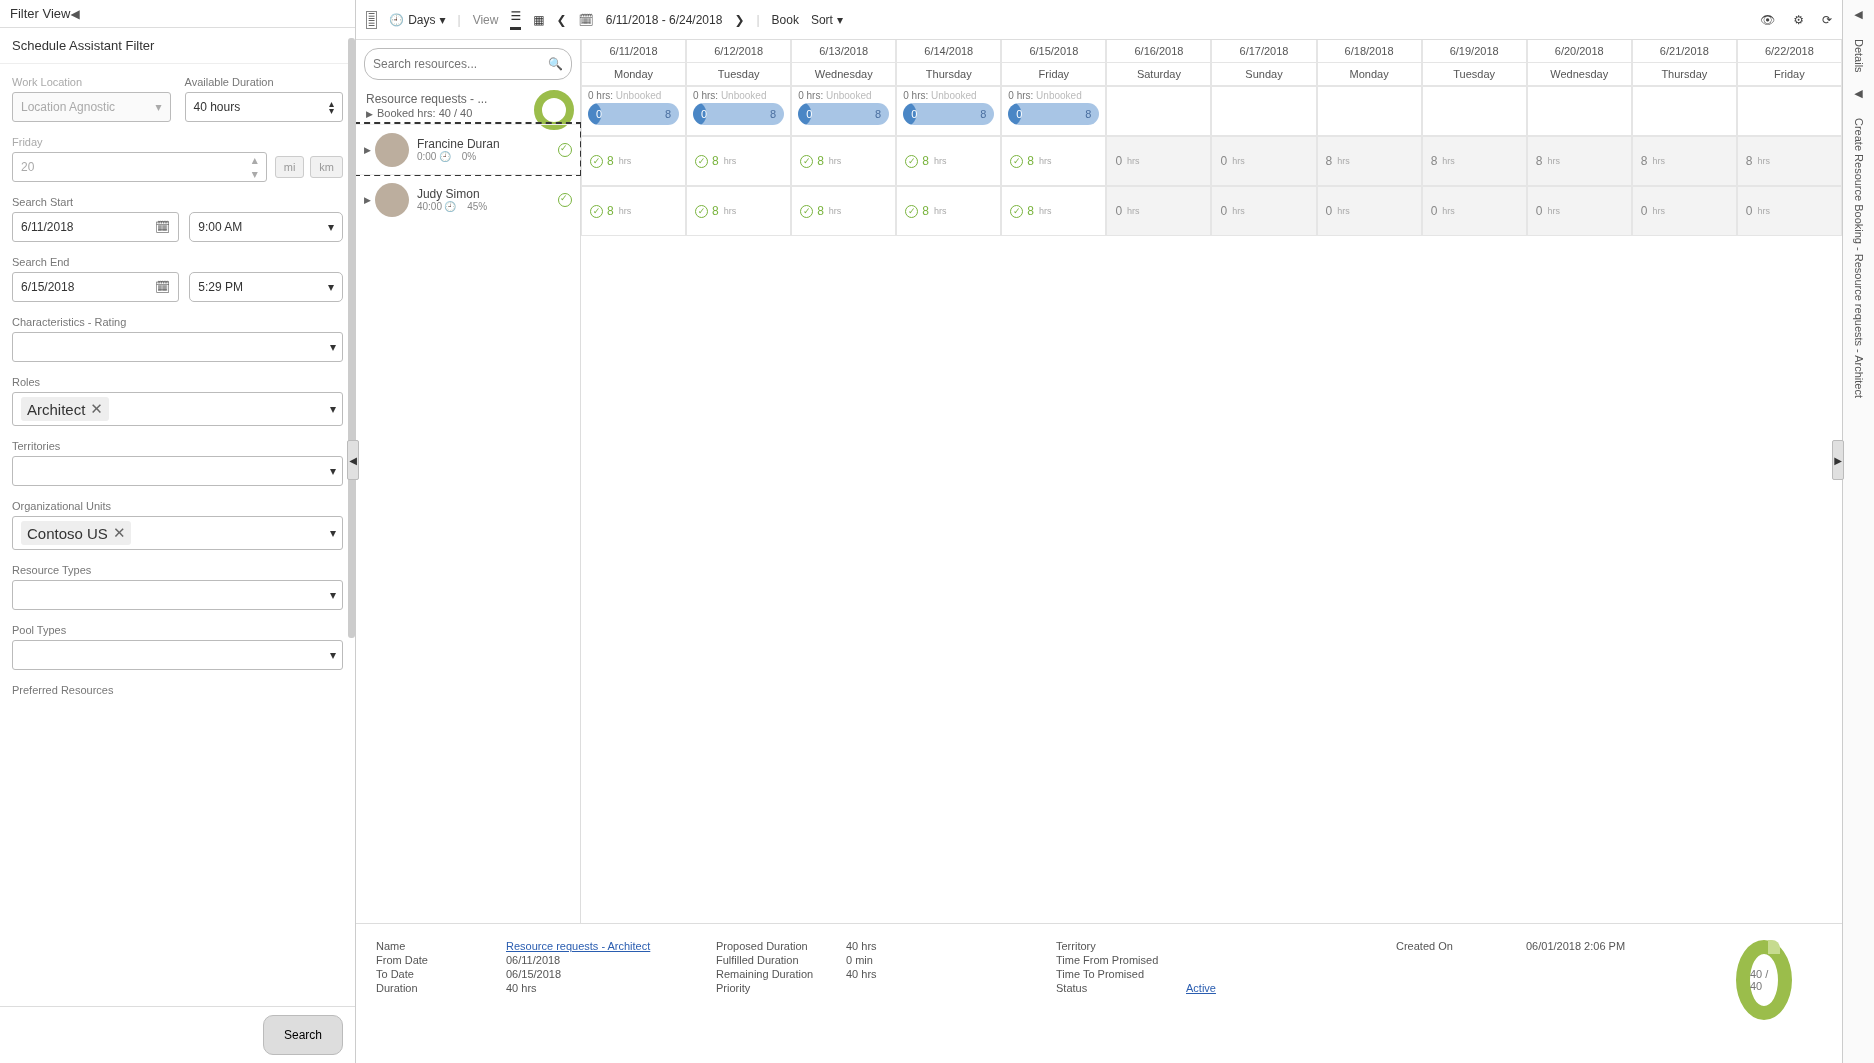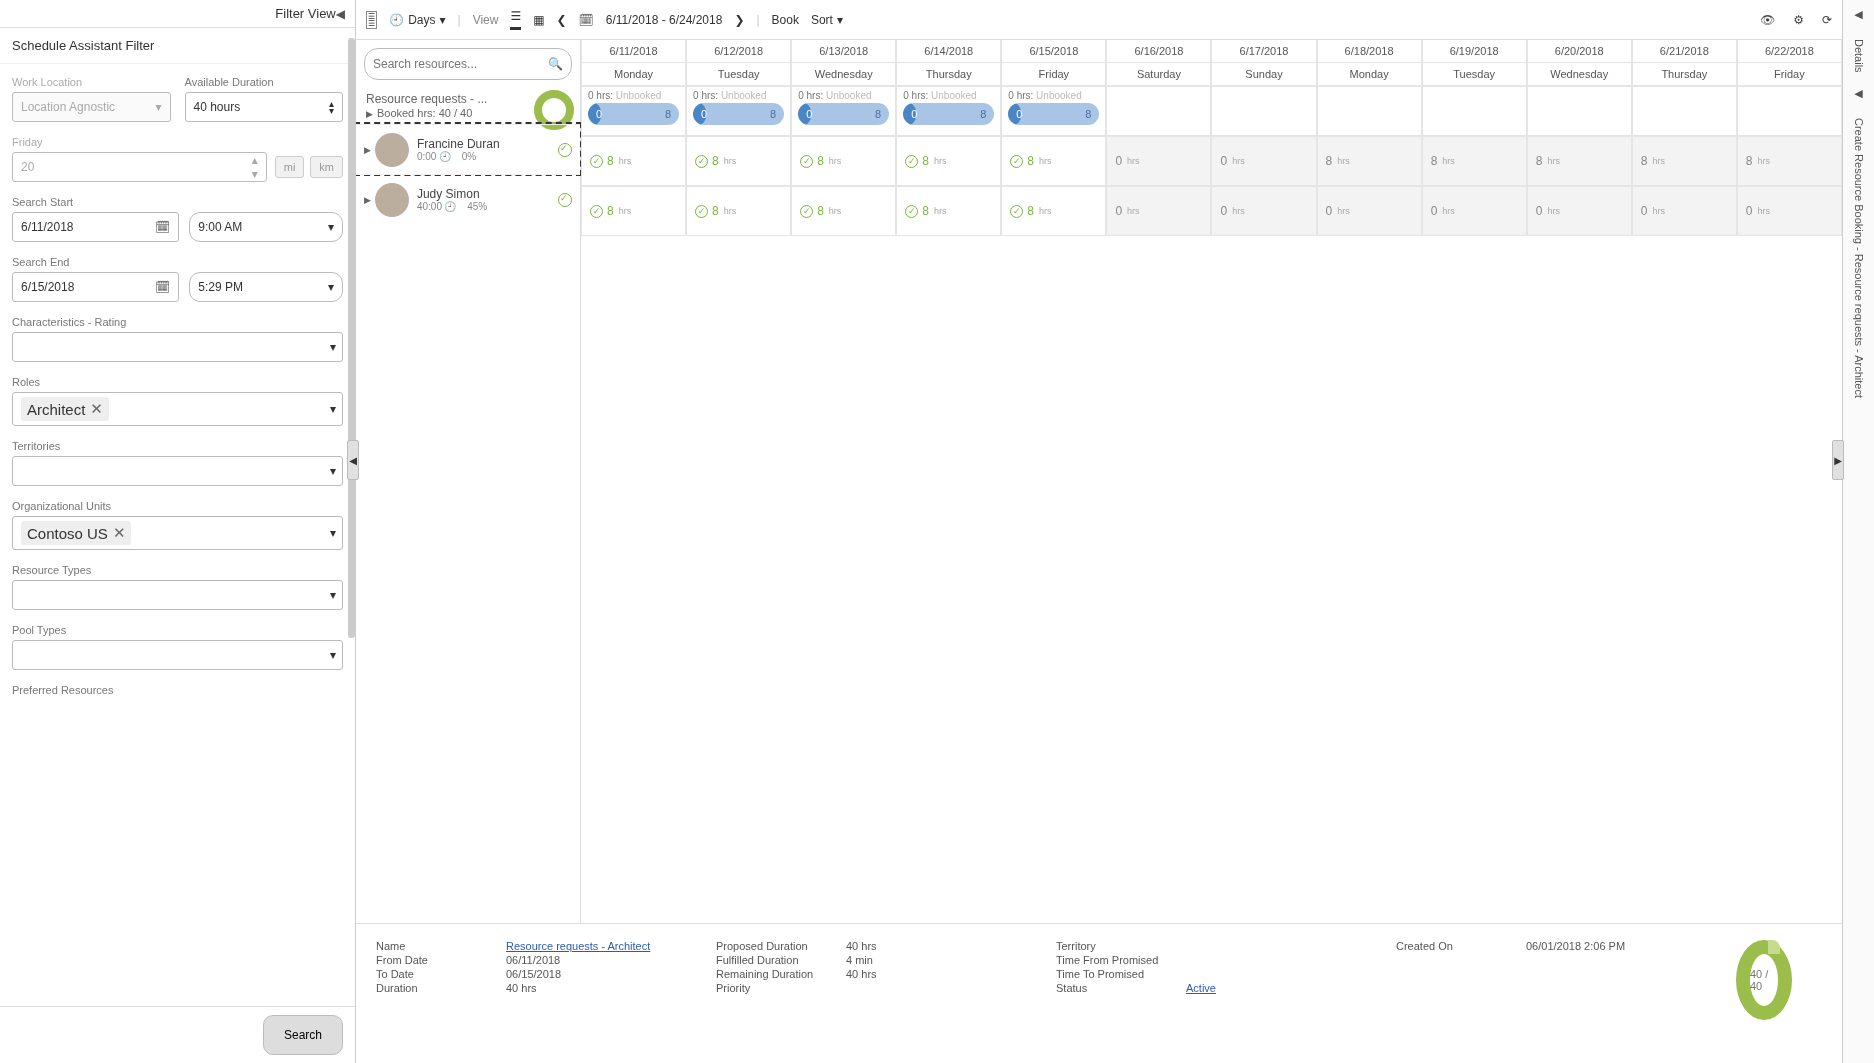--- a/index.html
+++ b/index.html
@@ -1,36 +1,36 @@
 <!DOCTYPE html>
 <html><head>
 <meta charset="utf-8">
 <style>
   * { box-sizing: border-box; margin: 0; padding: 0; }
   body { font-family: "Segoe UI", Arial, sans-serif; font-size: 12px; color: #333; background: #fff; width: 1874px; height: 1063px; overflow: hidden; display: flex; }
   
   .left-panel { width: 356px; border-right: 1px solid #ccc; display: flex; flex-direction: column; position: relative; }
-  .filter-view-hdr { display:flex; align-items:center; justify-content:flex-end; padding:6px 10px; border-bottom:1px solid #ddd; font-size:13px; }
+  .filter-view-hdr { display:flex; align-items:center; justify-content:flex-start; padding:6px 10px; border-bottom:1px solid #ddd; font-size:13px; }
   .chev { cursor:pointer; font-size:12px; color:#555; }
   .sub-hdr { padding:10px 12px; font-size:13px; border-bottom:1px solid #eee; }
   .filter-body { padding:12px; overflow-y:auto; flex:1; position:relative; }
   .row2 { display:flex; gap:14px; margin-bottom:14px; }
   .lbl { font-size:11px; color:#777; margin-bottom:4px; display:block; }
   .fld-wrap { flex:1; }
   .select, .input, .date-in, .combo { border:1px solid #bbb; border-radius:3px; height:30px; font-size:12px; padding:0 8px; width:100%; background:#fff; }
   .combo { display:flex; align-items:center; justify-content:space-between; position:relative; }
   .combo .caret-v { font-size:10px; line-height:7px; color:#333; }
   .disabled { color:#aaa; background:#fafafa; }
   .stepper { border:1px solid #bbb; border-radius:3px; height:30px; width:100%; display:flex; align-items:center; padding:0 8px; justify-content:space-between; color:#aaa; }
   .unit-toggle { display:flex; gap:6px; align-items:center; }
   .unit-box { border:1px solid #ccc; border-radius:3px; padding:4px 8px; font-size:11px; color:#999; background:#f1f1f1; }
   .date-row { display:flex; gap:10px; margin-bottom:12px; }
   .date-box { display:flex; align-items:center; border:1px solid #bbb; border-radius:3px; height:30px; padding:0 8px; flex:1.1; }
   .date-box .cal { margin-left:auto; }
-  .time-box { display:flex; align-items:center; border:1px solid #bbb; border-radius:11px; height:30px; padding:0 8px; flex:1; justify-content:space-between;}
+  .time-box { display:flex; align-items:center; border:1px solid #bbb; border-radius:5px; height:30px; padding:0 8px; flex:1; justify-content:space-between;}
   .sect { margin-bottom:14px; }
   .chip { display:inline-flex; align-items:center; background:#eee; border-radius:3px; padding:3px 6px; font-size:15px; margin:2px 2px; }
   .chip .x { margin-left:5px; color:#666; cursor:pointer; }
   .dd { display:flex; align-items:center; border:1px solid #bbb; border-radius:3px; min-height:30px; padding:2px 6px; justify-content:space-between; }
   .search-btn-row { background:#fff; border-top:1px solid #ddd; padding:8px 12px; display:flex; justify-content:flex-end; }
   .search-btn { background:#ddd; border:1px solid #bbb; border-radius:10px; padding:12px 20px; font-size:12px; cursor:pointer; }
   .vscroll-ind { position:absolute; top:38px; right:0; width:7px; height:600px; background:#ccc; border-radius:3px;}
   
   .mid { flex:1; display:flex; flex-direction:column; position:relative; }
   .collapse-tab { position:absolute; left:-9px; top:440px; width:12px; height:40px; background:#e0e0e0; border:1px solid #bbb; border-radius:2px; display:flex; align-items:center; justify-content:center; font-size:10px; cursor:pointer; z-index:5;}
@@ -532,21 +532,21 @@
       <span>06/11/2018</span>
       <span>To Date</span>
       <span>06/15/2018</span>
       <span>Duration</span>
       <span>40 hrs</span>
     </div>
     <div class="det-col">
       <span>Proposed Duration</span>
       <span>40 hrs</span>
       <span>Fulfilled Duration</span>
-      <span>4 min</span>
+      <span>0 min</span>
       <span>Remaining Duration</span>
       <span>40 hrs</span>
       <span>Priority</span>
       <span></span>
     </div>
     <div class="det-col">
       <span>Territory</span>
       <span></span>
       <span>Time From Promised</span>
       <span></span>

